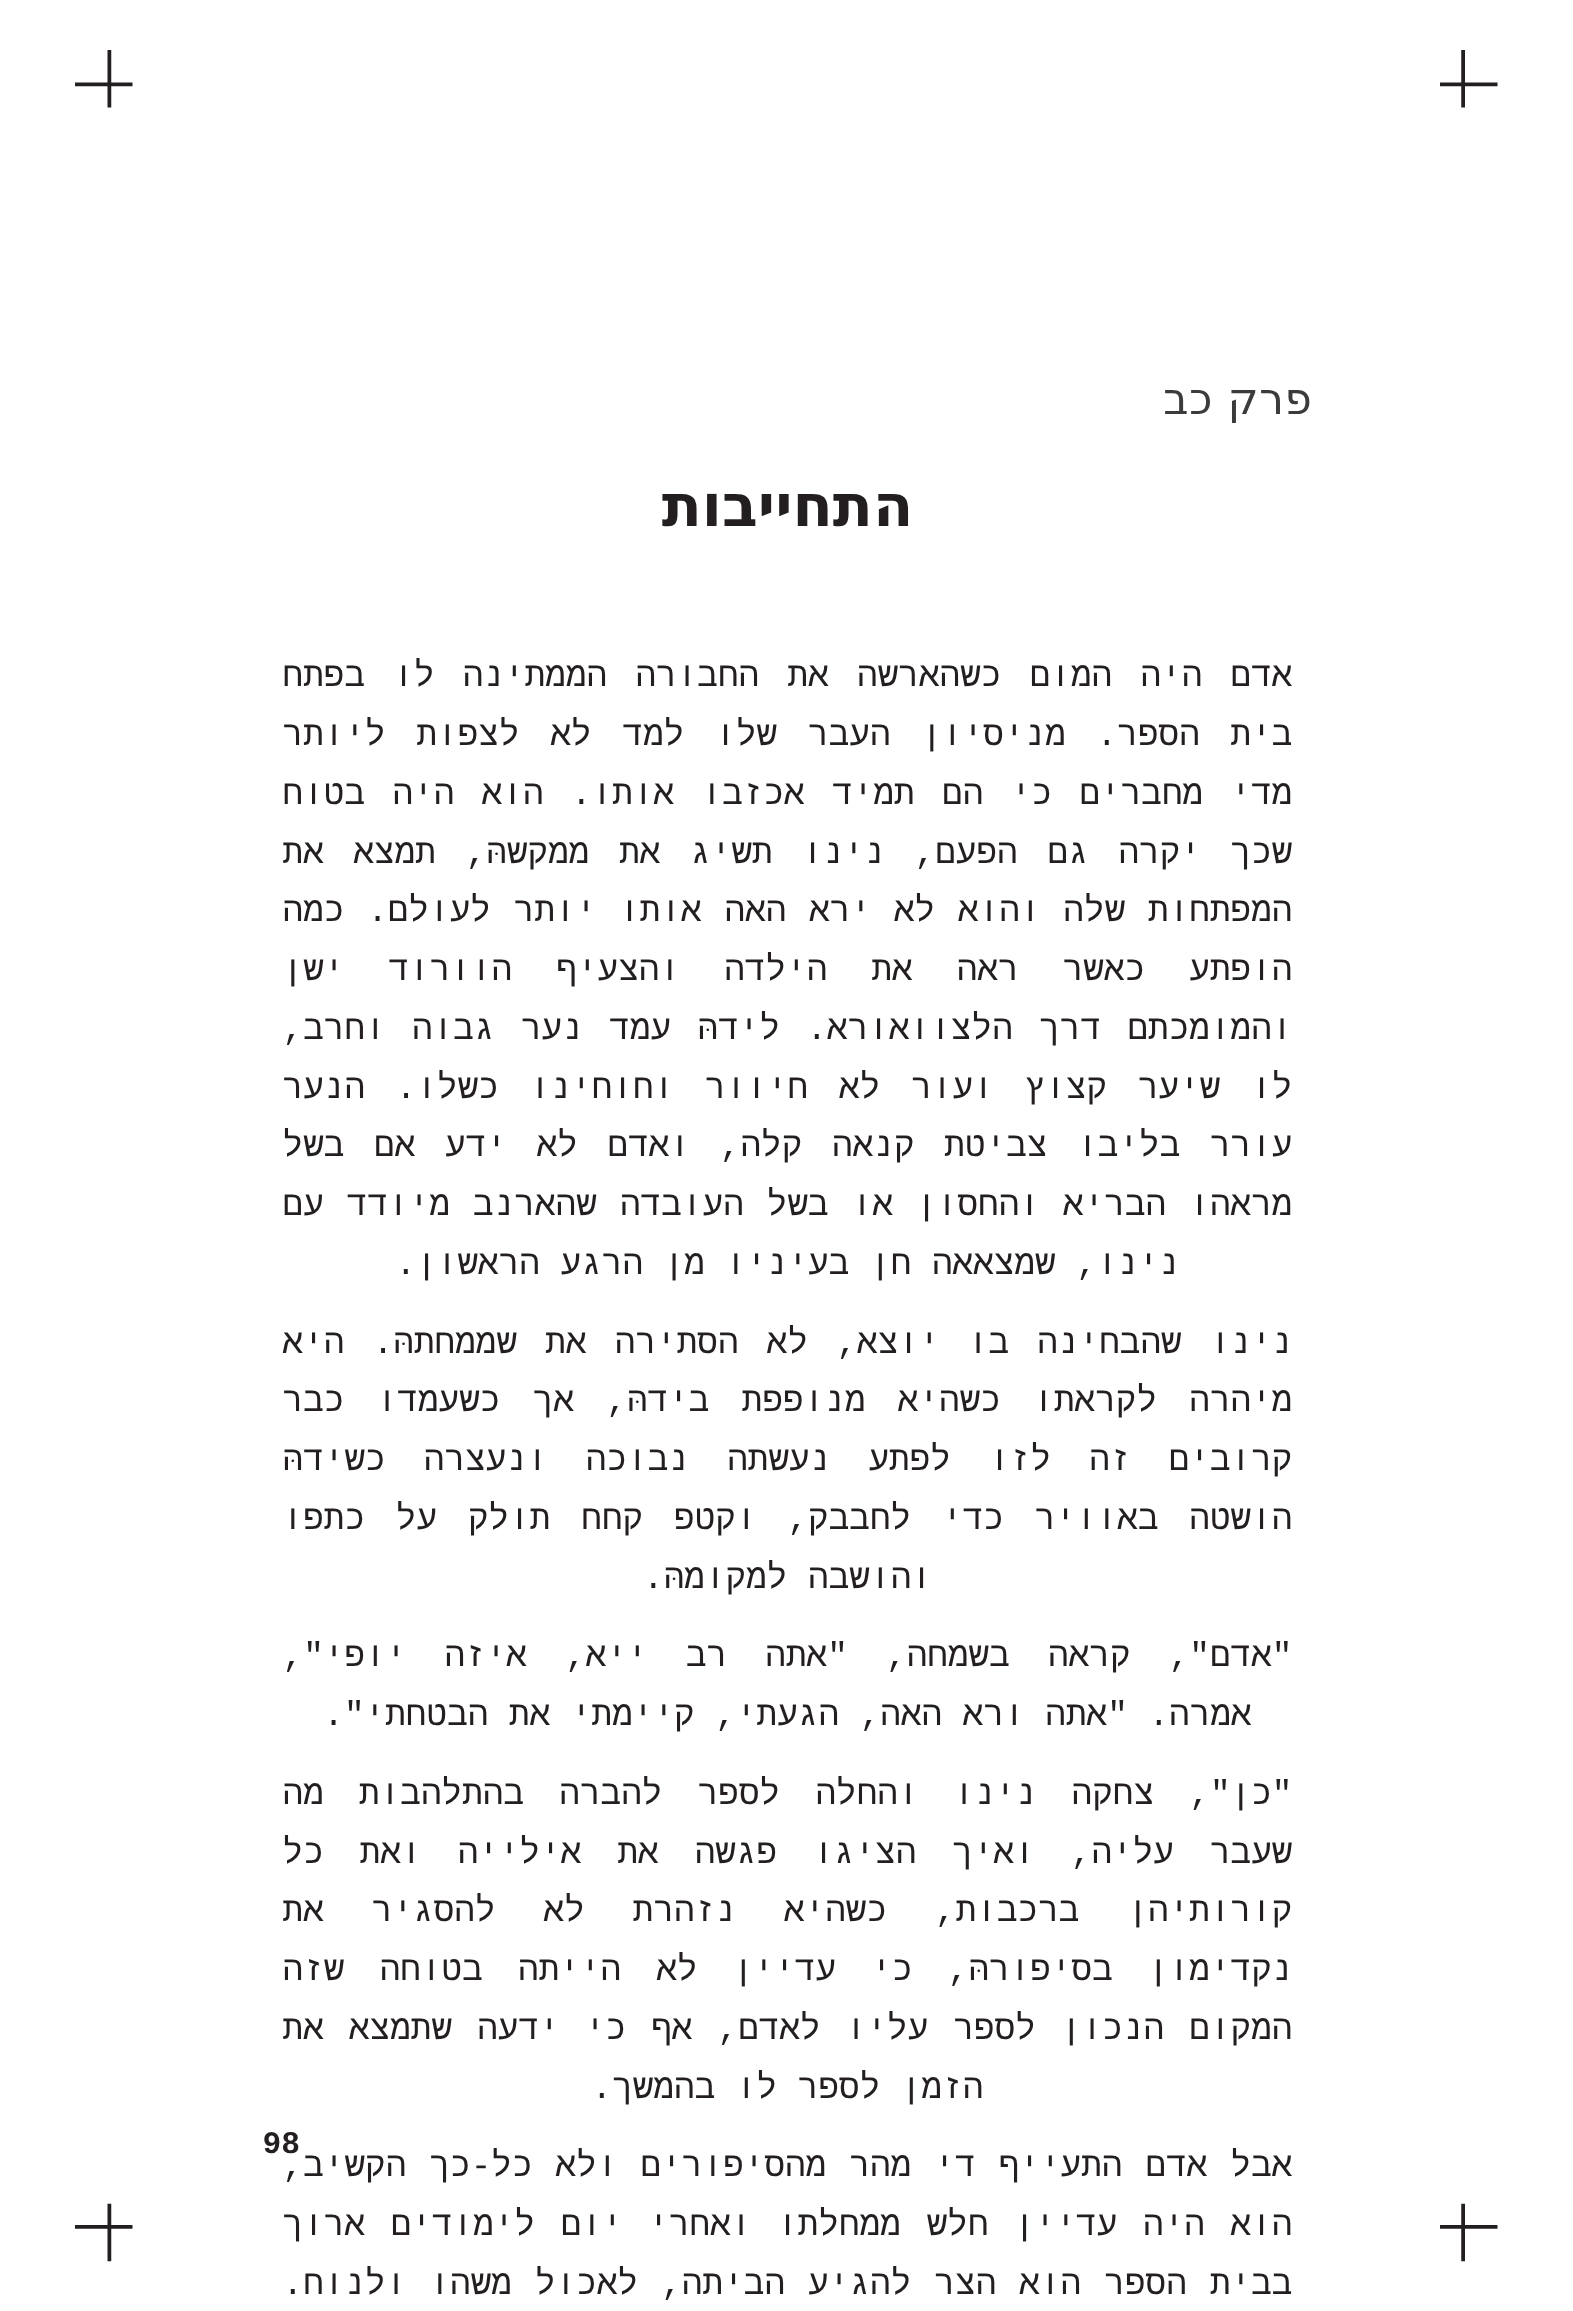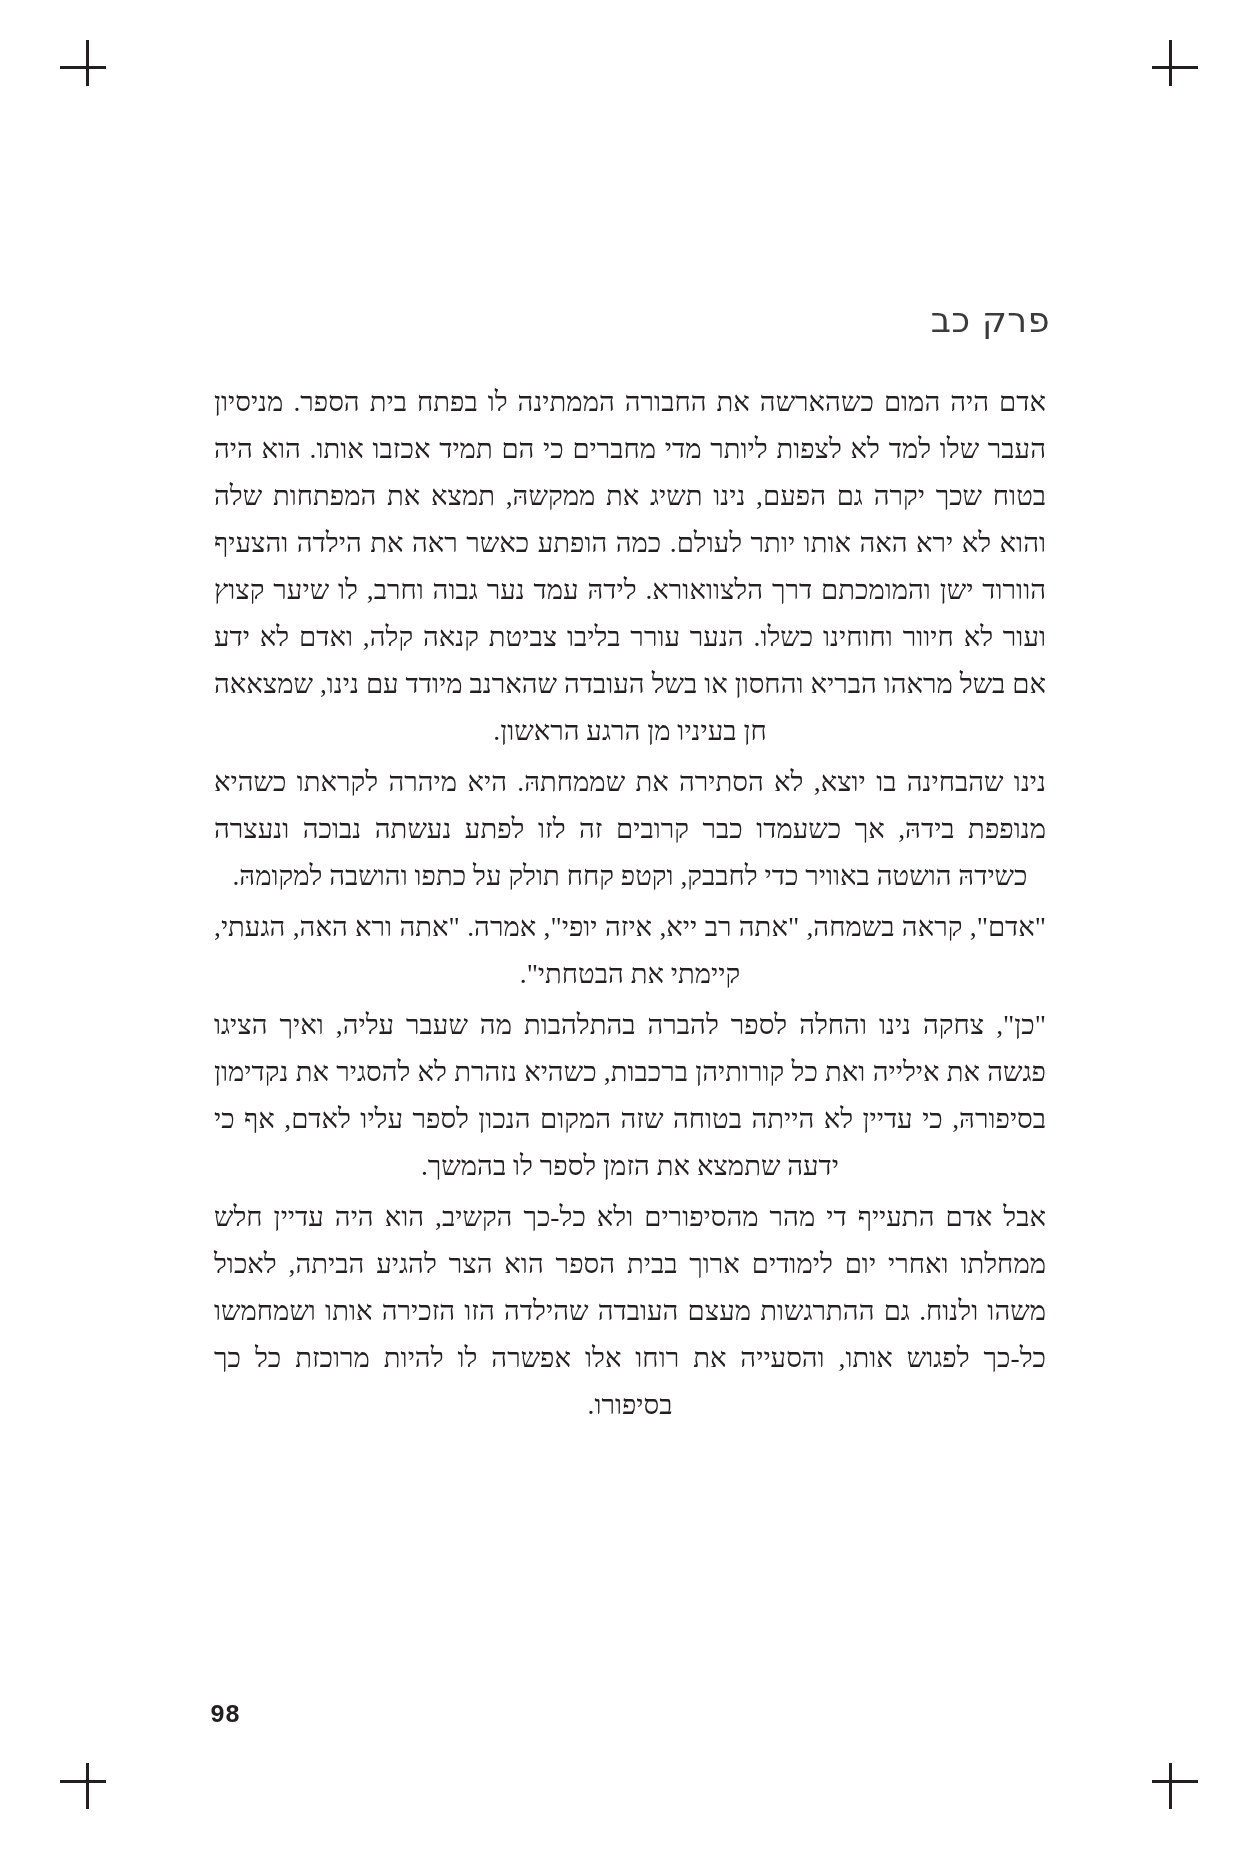--- a/index.html
+++ b/index.html
@@ -68,25 +68,25 @@
     font-family: "DejaVu Sans", sans-serif;
     font-size: 47px;
     font-weight: 700;
     color: #231f20;
     text-align: center;
     margin: 0 0 86px 0;
     letter-spacing: 0px;
   }
 
   .body-text p {
-    font-family: Liberation Serif, serif;
+    font-family: Liberation Mono, monospace;
     font-size: 27.5px;
     line-height: 47px;
     color: #231f20;
-    margin: 4px;
+    margin: 16px;
     text-align: justify;
     text-align-last: center;
     text-justify: inter-word;
   }
 
   .folio {
     position: absolute;
     left: 210px;
     top: 1701px;
     width: 840px;
@@ -113,20 +113,21 @@
     <i class="v"></i>
     <i class="h"></i>
   </div>
 <div class="crop crop-br">
     <i class="v"></i>
     <i class="h"></i>
   </div>
 
 <div class="page">
   <div class="chapter-number">פרק כב</div>
+  <h1 class="chapter-title">התחייבות</h1>
 
   <div class="body-text">
     <p>אדם היה המום כשהארשה את החבורה הממתינה לו בפתח בית הספר. מניסיון העבר שלו למד לא לצפות ליותר מדי מחברים כי הם תמיד אכזבו אותו. הוא היה בטוח שכך יקרה גם הפעם, נינו תשיג את ממקשהּ, תמצא את המפתחות שלה והוא לא ירא האה אותו יותר לעולם. כמה הופתע כאשר ראה את הילדה והצעיף הוורוד ישן והמומכתם דרך הלצוואורא. לידהּ עמד נער גבוה וחרב, לו שיער קצוץ ועור לא חיוור וחוחינו כשלו. הנער עורר בליבו צביטת קנאה קלה, ואדם לא ידע אם בשל מראהו הבריא והחסון או בשל העובדה שהארנב מיודד עם נינו, שמצאאה חן בעיניו מן הרגע הראשון.</p>
     <p>נינו שהבחינה בו יוצא, לא הסתירה את שממחתהּ. היא מיהרה לקראתו כשהיא מנופפת בידהּ, אך כשעמדו כבר קרובים זה לזו לפתע נעשתה נבוכה ונעצרה כשידהּ הושטה באוויר כדי לחבבק, וקטפ קחח תולק על כתפו והושבה למקומהּ.</p>
     <p>"אדם", קראה בשמחה, "אתה רב ייא, איזה יופי", אמרה. "אתה ורא האה, הגעתי, קיימתי את הבטחתי".</p>
     <p>"כן", צחקה נינו והחלה לספר להברה בהתלהבות מה שעבר עליה, ואיך הציגו פגשה את אילייה ואת כל קורותיהן ברכבות, כשהיא נזהרת לא להסגיר את נקדימון בסיפורהּ, כי עדיין לא הייתה בטוחה שזה המקום הנכון לספר עליו לאדם, אף כי ידעה שתמצא את הזמן לספר לו בהמשך.</p>
     <p>אבל אדם התעייף די מהר מהסיפורים ולא כל-כך הקשיב, הוא היה עדיין חלש ממחלתו ואחרי יום לימודים ארוך בבית הספר הוא הצר להגיע הביתה, לאכול משהו ולנוח. גם ההתרגשות מעצם העובדה שהילדה הזו הזכירה אותו ושמחמשו כל-כך לפגוש אותו, והסעייה את רוחו אלו אפשרה לו להיות מרוכזת כל כך בסיפורו.</p>
   </div>
 </div>
 

